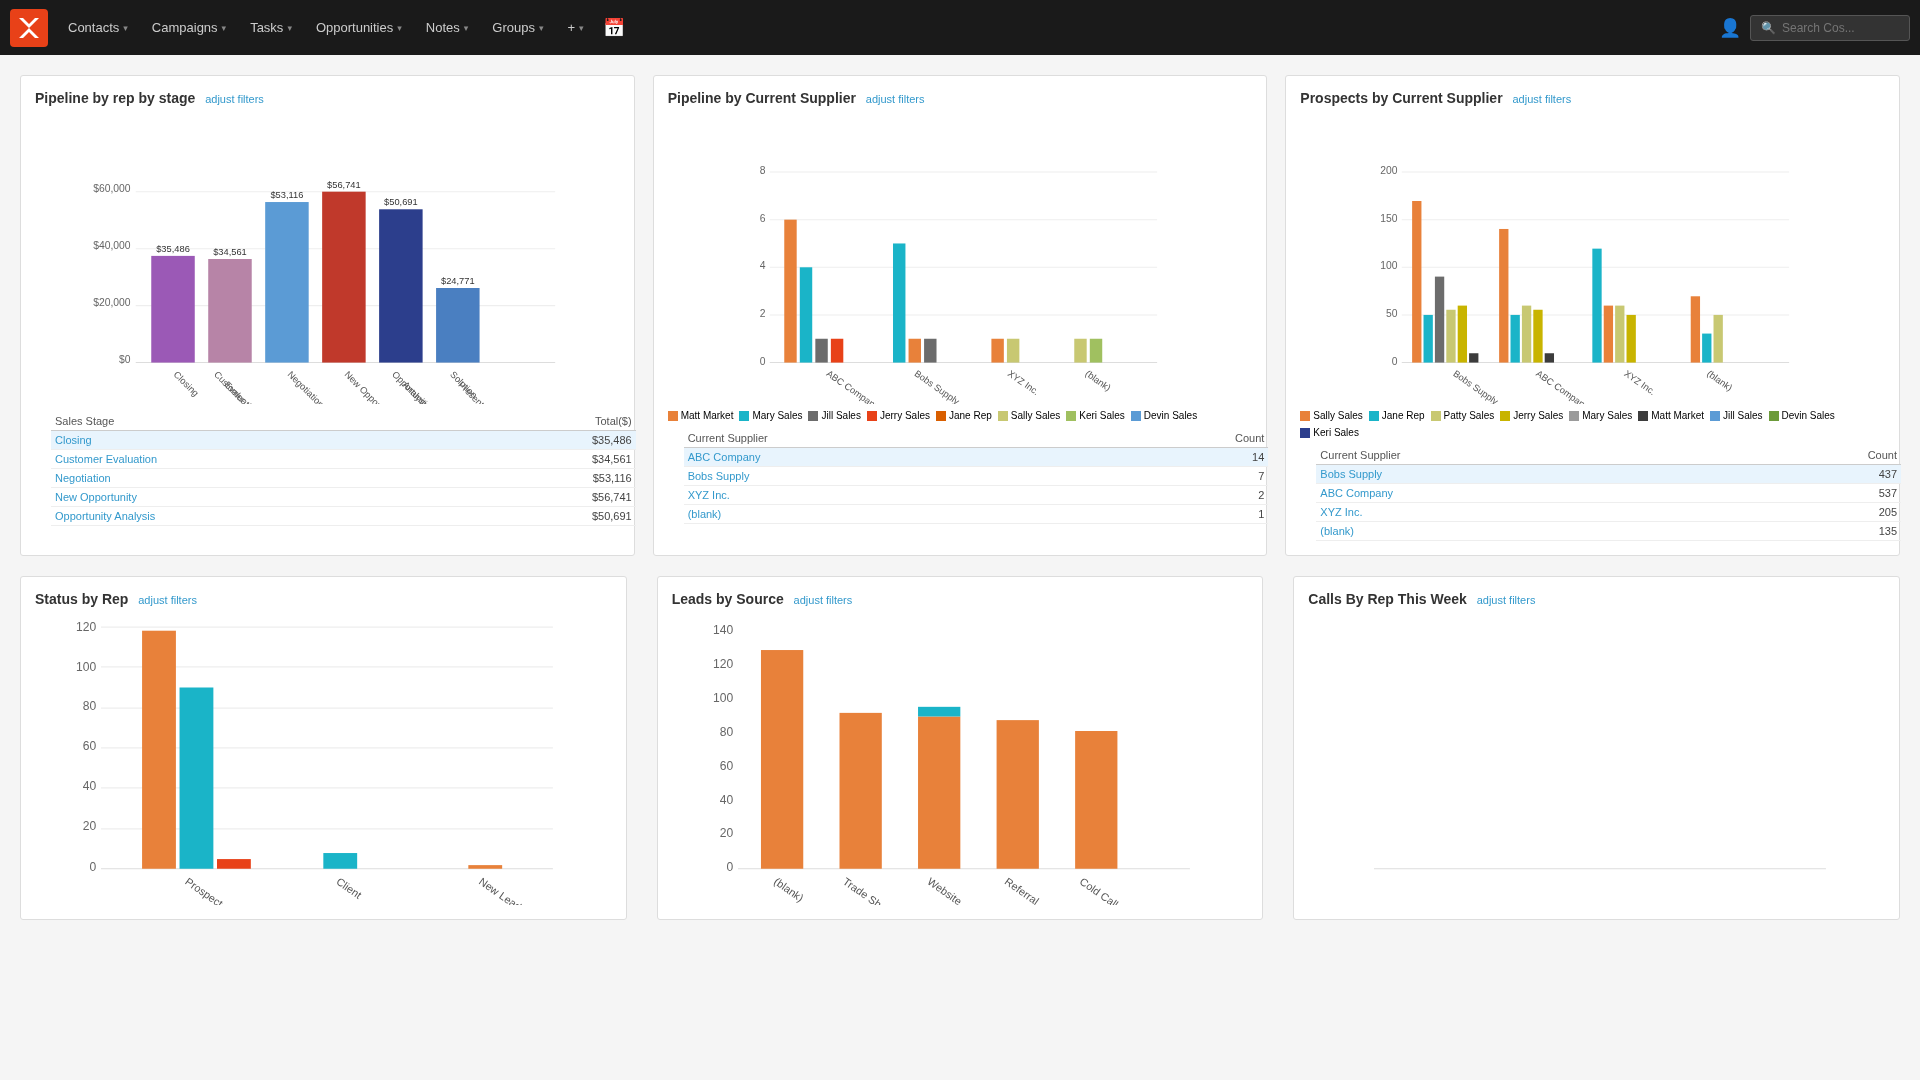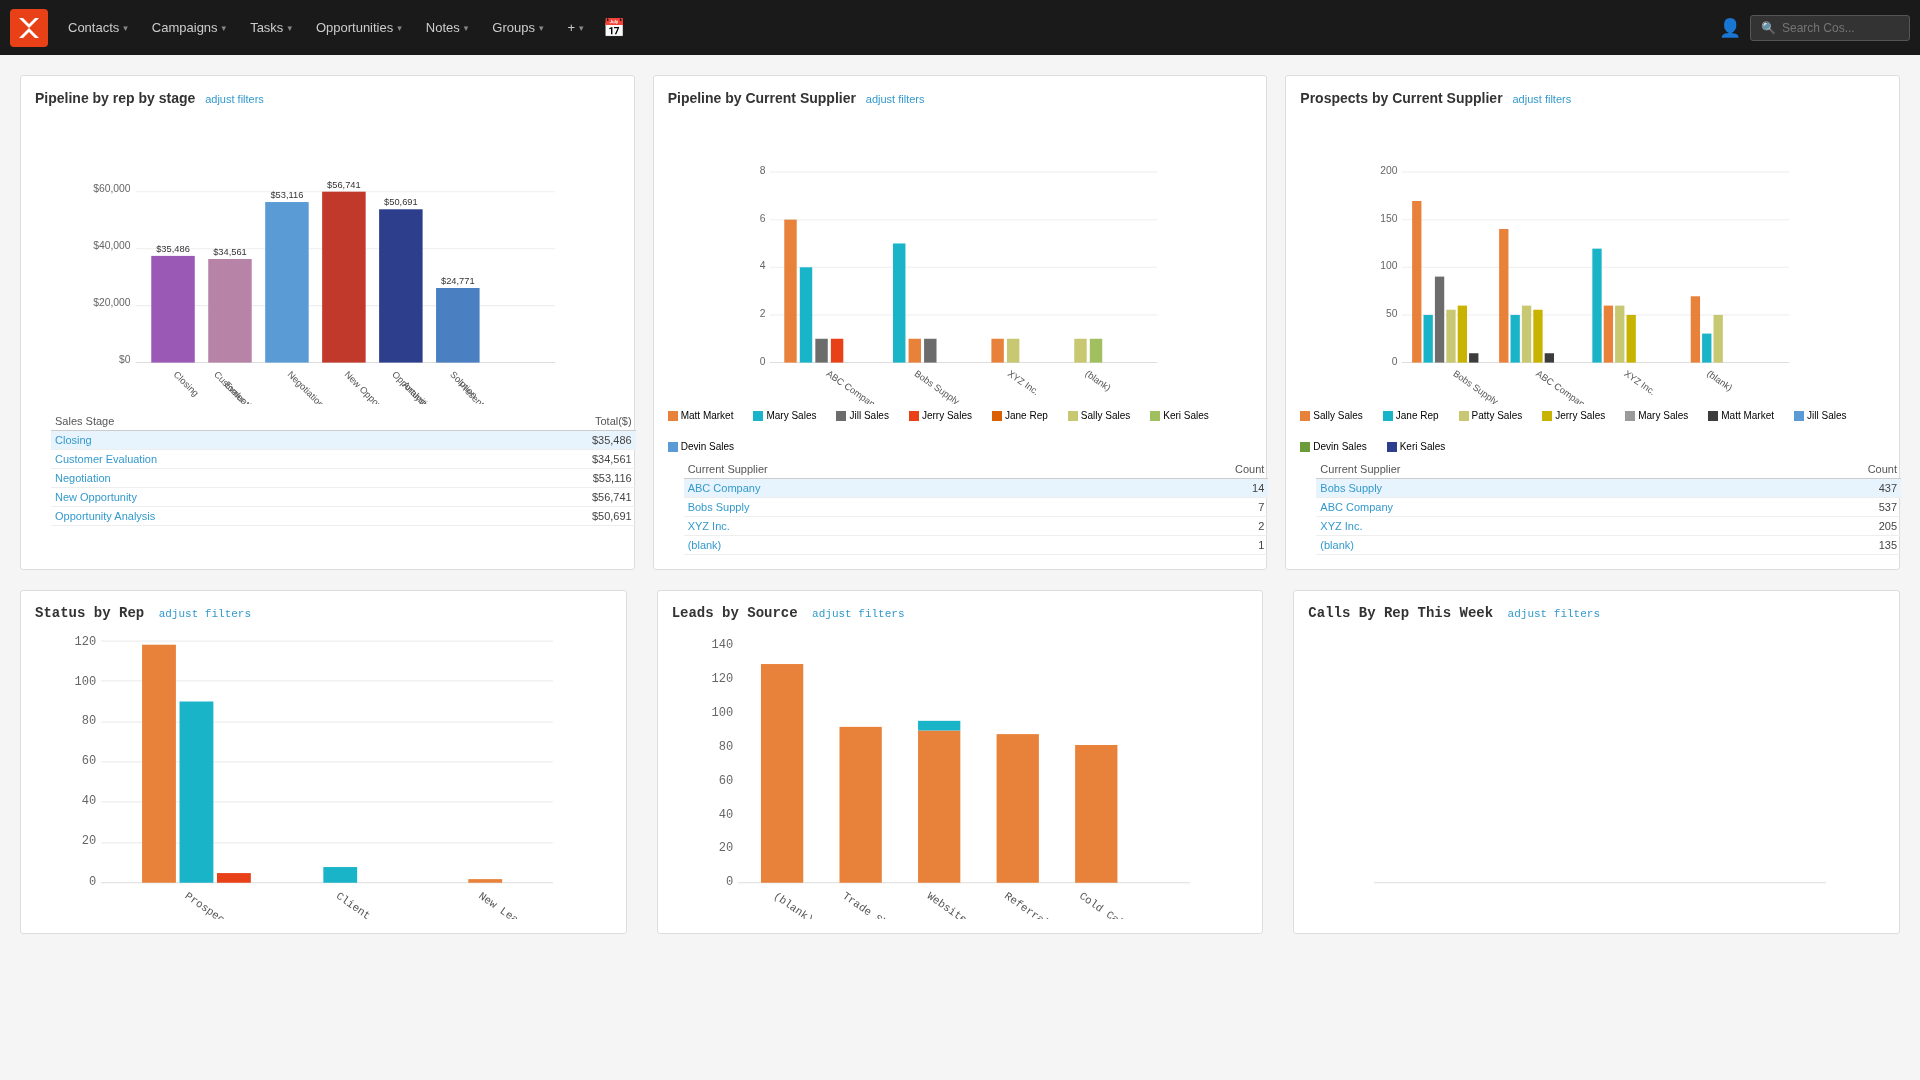--- a/index.html
+++ b/index.html
@@ -107,41 +107,40 @@
       border-bottom: 1px solid #eee;
     }
     .data-table td.right { text-align: right; color: #444; }
     .data-table td.link { color: #3399cc; cursor: pointer; }
     .data-table tr.highlight { background: #e8f4fd; }
 
     
     .legend {
       display: flex;
       flex-wrap: wrap;
-      gap: 20px;
+      gap: 6px;
       margin-top: 6px;
       font-size: 10px;
     }
     .legend-item {
       display: flex;
       align-items: center;
       gap: 3px;
     }
     .legend-dot {
       width: 10px;
       height: 10px;
       display: inline-block;
     }
 
     .bottom-panels {
       padding: 0 20px 20px;
       display: grid;
       grid-template-columns: 1fr 1fr 1fr;
       gap: 30px;
-      font-family: Liberation Mono, monospace;
     }
   </style>
 </head>
 <body>
 
 <nav class="navbar">
   <div class="logo">
     <svg viewBox="0 0 28 28" fill="white">
       <path d="M4 4 L14 14 L4 24 L8 24 L14 18 L20 24 L24 24 L14 14 L24 4 L20 4 L14 10 L8 4 Z"></path>
     </svg>

